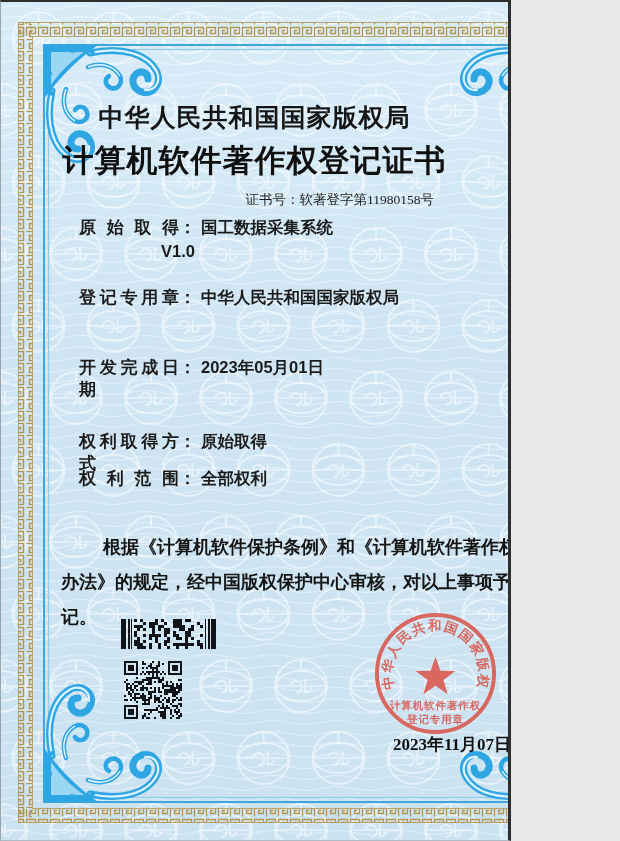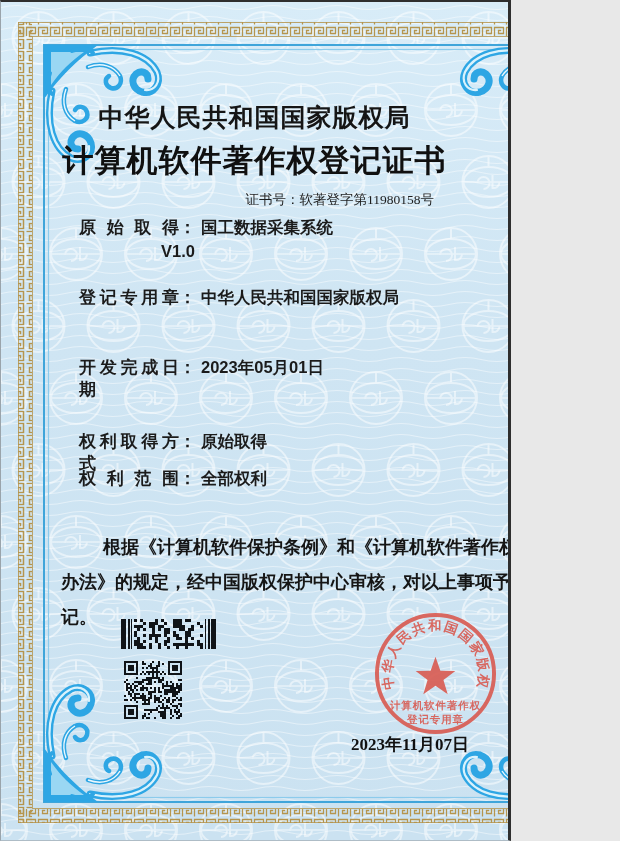--- a/index.html
+++ b/index.html
@@ -38,21 +38,21 @@
   }
   .codes svg{position:absolute;}
   #barcode-svg{left:120px;top:617px;}
   #qr-svg{left:123px;top:659px;}
   .seal{position:absolute;left:371px;top:608px;width:127px;height:127px;z-index:3;opacity:.88;}
   .sealRing{font-family:"Liberation Serif","DejaVu Serif",serif;font-size:13.5px;font-weight:600;
     letter-spacing:1.8px;fill:#d9564c;}
   .sealTxt{font-family:"Liberation Serif","DejaVu Serif",serif;font-size:10.5px;font-weight:600;
     letter-spacing:1px;fill:#d9564c;}
   .issue-date{
-    position:absolute;left:350px;top:731px;width:160px;text-align:left;z-index:2;
+    position:absolute;left:350px;top:731px;width:160px;text-align:right;z-index:2;
     font-family:"Liberation Serif","DejaVu Serif",serif;font-weight:700;font-size:17px;color:#111;
   }
 </style>
 </head>
 <body>
 
 <div class="page">
 
   <svg class="bg" width="620" height="841" viewBox="0 0 620 841" aria-hidden="true">
     <defs>

